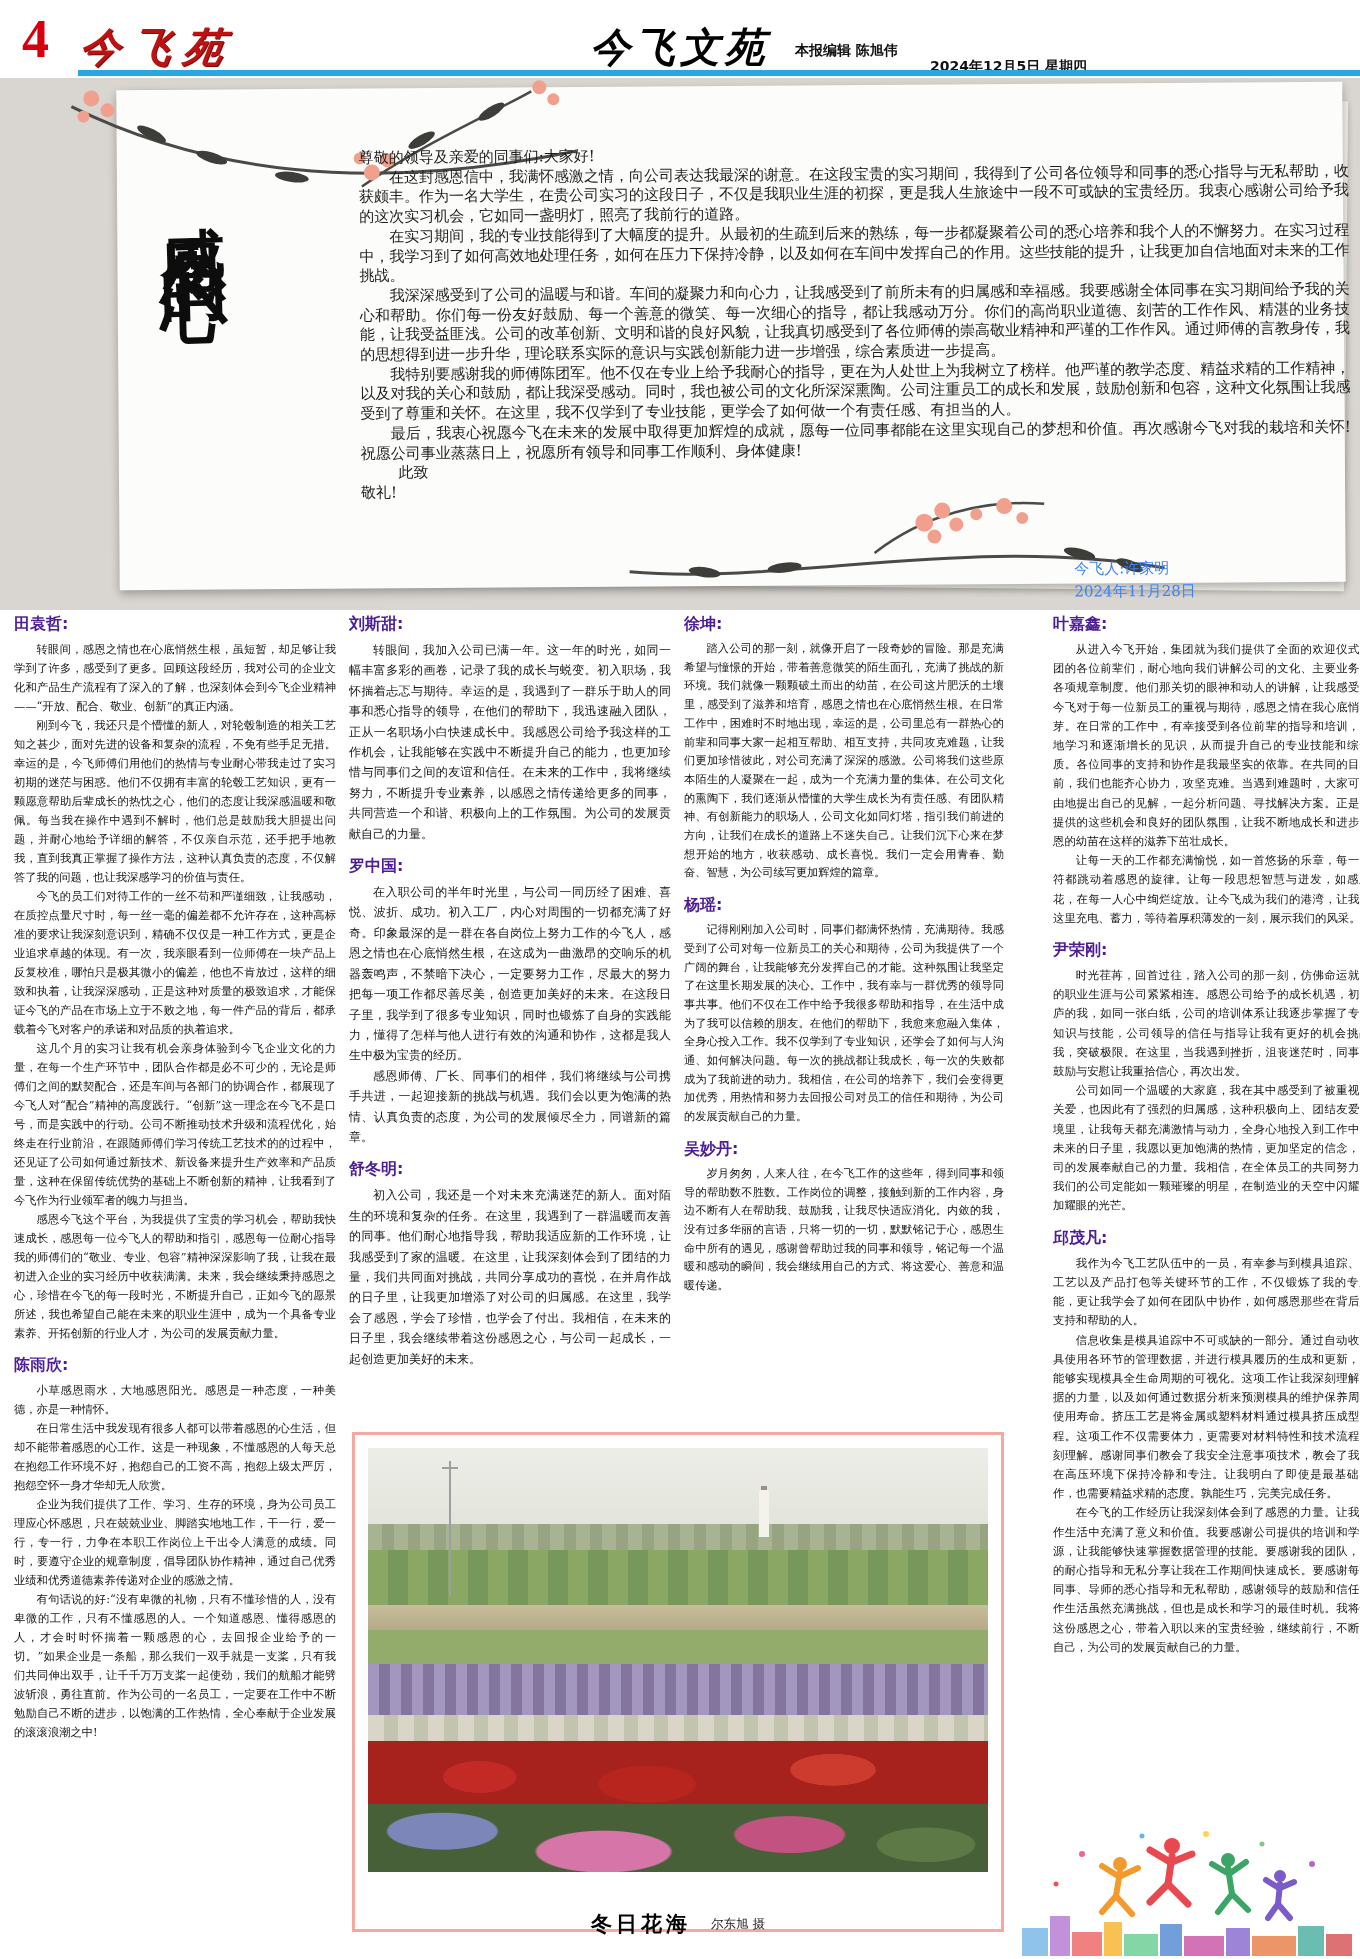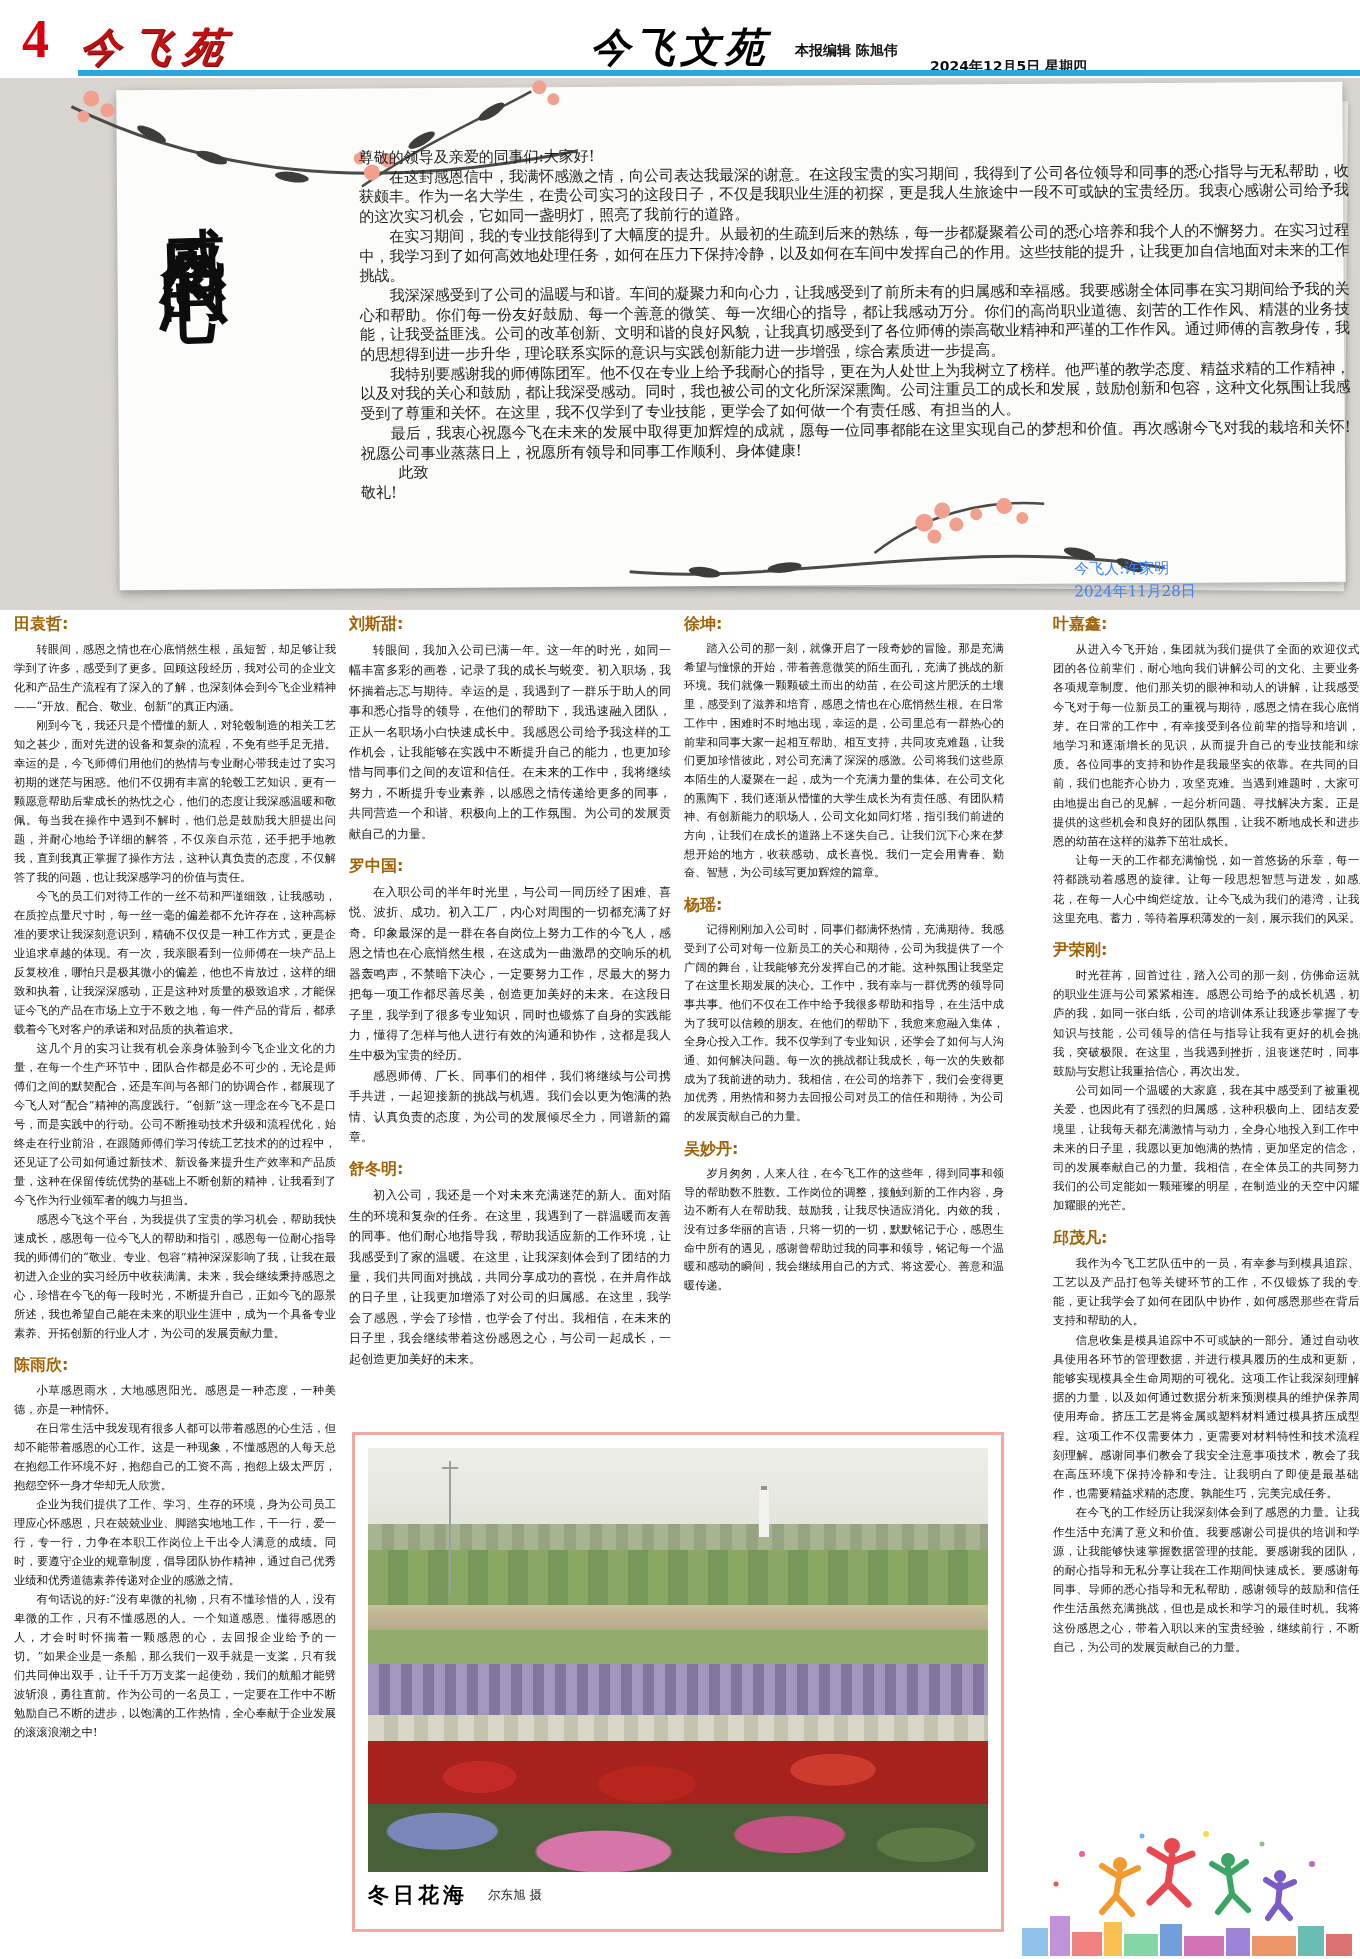--- a/index.html
+++ b/index.html
@@ -40,21 +40,21 @@
   .flower-bc{left:505px;top:390px;width:545px;height:120px;}
 
   
   .col{position:absolute;top:612px;overflow:hidden;color:#141414;
        font-family:"DejaVu Serif","Liberation Serif",serif;}
   .col1{left:14px;width:322px;height:1347px;}
   .col2{left:349px;width:322px;height:812px;}
   .col3{left:684px;width:320px;height:812px;}
   .col4{left:1053px;width:330px;height:1205px;}
   .byline{font-family:"DejaVu Sans","Liberation Sans",sans-serif;font-weight:900;font-size:16px;
-        color:#a16207;margin:12px 0 5px;}
+        color:#4c1d95;margin:12px 0 5px;}
   .article:first-child .byline{margin-top:2px;}
   .col p{margin:0;text-align:justify;text-indent:2em;}
   .col1 p{font-size:11.3px;line-height:19px;}
   .col2 p{font-size:12px;line-height:20.4px;}
   .col3 p{font-size:11.2px;line-height:18.7px;}
   .col4 p{font-size:11.4px;line-height:19.2px;}
 
   
   .photo-frame{position:absolute;left:352px;top:1432px;width:652px;height:500px;box-sizing:border-box;
         background:#fff;border:3px solid #f3a9a2;padding:13px 13px 0;}
@@ -75,21 +75,21 @@
   .ph-fore{bottom:0;height:16%;background:
         radial-gradient(90px 30px at 12% 40%,#7c86b8 60%,transparent 63%),
         radial-gradient(110px 34px at 38% 70%,#d676a8 60%,transparent 63%),
         radial-gradient(90px 30px at 68% 45%,#c2527f 60%,transparent 63%),
         radial-gradient(80px 28px at 90% 60%,#5d7a46 60%,transparent 63%),
         #476038;}
   .ph-tower{position:absolute;left:63%;top:10%;width:10px;height:11%;background:#f4f2ec;
         box-shadow:0 -6px 0 -2px #9c8f86;}
   .ph-pole{position:absolute;left:13%;top:3%;width:2px;height:32%;background:#9aa0a0;}
   .ph-pole::before{content:"";position:absolute;left:-7px;top:6px;width:16px;height:2px;background:#9aa0a0;}
-  .photo-caption{height:46px;display:flex;align-items:center;justify-content:flex-start;gap:20px;}
+  .photo-caption{height:46px;display:flex;align-items:center;justify-content:center;gap:20px;margin-top:29px;}
   .caption-title{font-size:21px;font-weight:900;letter-spacing:4px;color:#000;}
   .caption-credit{font-size:12.5px;color:#222;font-family:"DejaVu Serif",serif;}
 
   
   .celebration{position:absolute;left:1022px;top:1824px;width:330px;height:132px;}
 </style>
 </head>
 <body>
 
 <div class="page">

